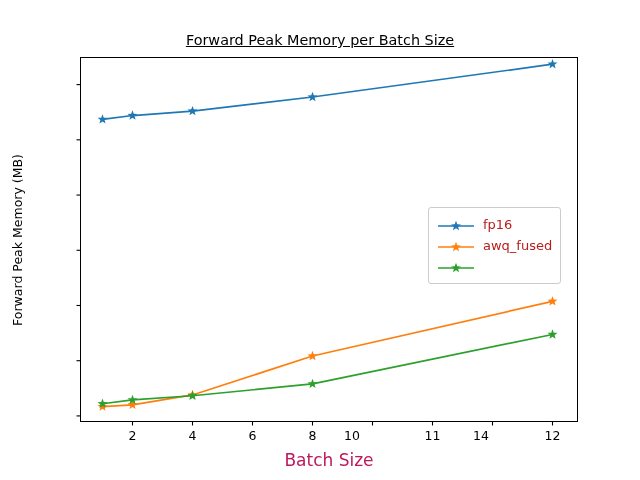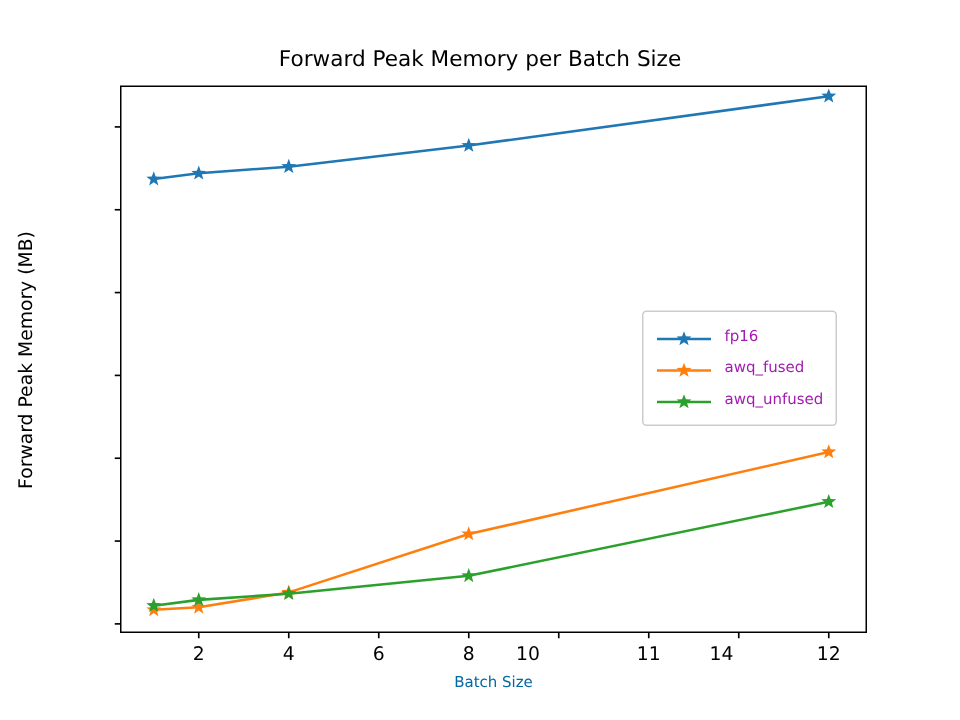--- a/index.html
+++ b/index.html
@@ -23,20 +23,21 @@
   }
   #chart-title {
     position: absolute;
     left: 0;
     top: 32px;
     width: 640px;
     text-align: center;
     font-size: 14.4px;
     color: #000000;
     letter-spacing: 0px;
+    text-decoration: underline;
   }
   
   #plot-frame {
     position: absolute;
     left: 80px;
     top: 57px;
     width: 498px;
     height: 365px;
     border: 1.1px solid #000000;
     box-sizing: border-box;
@@ -65,22 +66,22 @@
     color: #000000;
     transform: translateX(-50%);
     white-space: nowrap;
   }
   #xlabel {
     position: absolute;
     left: 80px;
     top: 450px;
     width: 498px;
     text-align: center;
-    font-size: 10px;
-    color: #0369a1;
+    font-size: 17px;
+    color: #be185d;
   }
   #ylabel-wrap {
     position: absolute;
     left: 6px;
     top: 57px;
     width: 22px;
     height: 365px;
   }
   #ylabel-inner {
     position: absolute;
@@ -108,22 +109,22 @@
     height: 21px;
   }
   .legend-sample {
     width: 38px;
     height: 14px;
     position: relative;
     margin-right: 8px;
     flex: 0 0 auto;
   }
   .legend-label {
-    font-size: 10px;
-    color: #a21caf;
+    font-size: 13px;
+    color: #b91c1c;
     white-space: nowrap;
   }
 </style>
 </head>
 <body>
 
 <div id="figure">
 
   <div id="chart-title">Forward Peak Memory per Batch Size</div>
 
@@ -197,17 +198,16 @@
             <line x1="1" x2="37" y1="7" y2="7" stroke="#ff7f0e" stroke-width="1.7"></line>
             <polygon points="19.00,1.80 20.28,5.23 23.95,5.39 21.08,7.67 22.06,11.21 19.00,9.18 15.94,11.21 16.92,7.67 14.05,5.39 17.72,5.23" fill="#ff7f0e"></polygon>
           </svg></span>
       <span class="legend-label">awq_fused</span>
     </div>
     <div class="legend-row">
       <span class="legend-sample"><svg width="38" height="14" viewBox="0 0 38 14">
             <line x1="1" x2="37" y1="7" y2="7" stroke="#2ca02c" stroke-width="1.7"></line>
             <polygon points="19.00,1.80 20.28,5.23 23.95,5.39 21.08,7.67 22.06,11.21 19.00,9.18 15.94,11.21 16.92,7.67 14.05,5.39 17.72,5.23" fill="#2ca02c"></polygon>
           </svg></span>
-      <span class="legend-label">awq_unfused</span>
     </div>
   </div>
 
 </div>
 
 </body></html>

